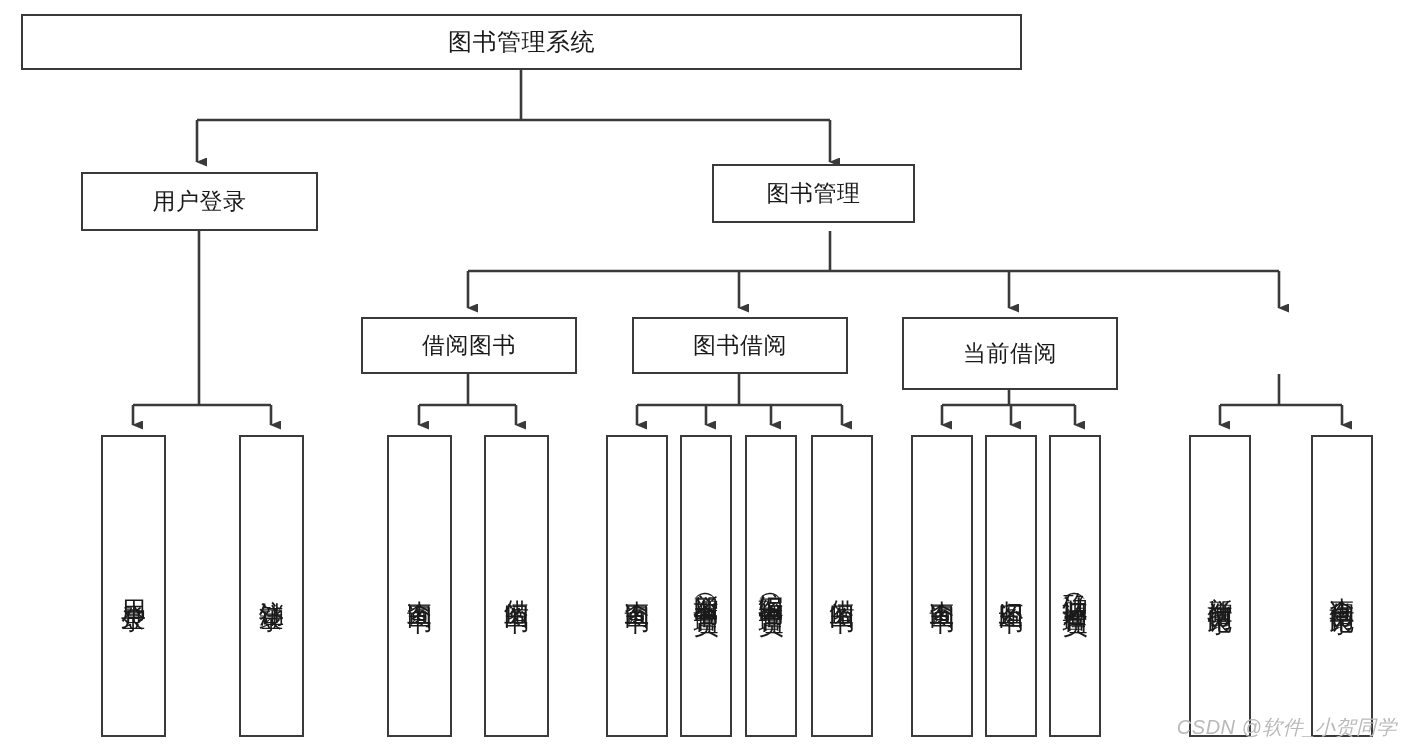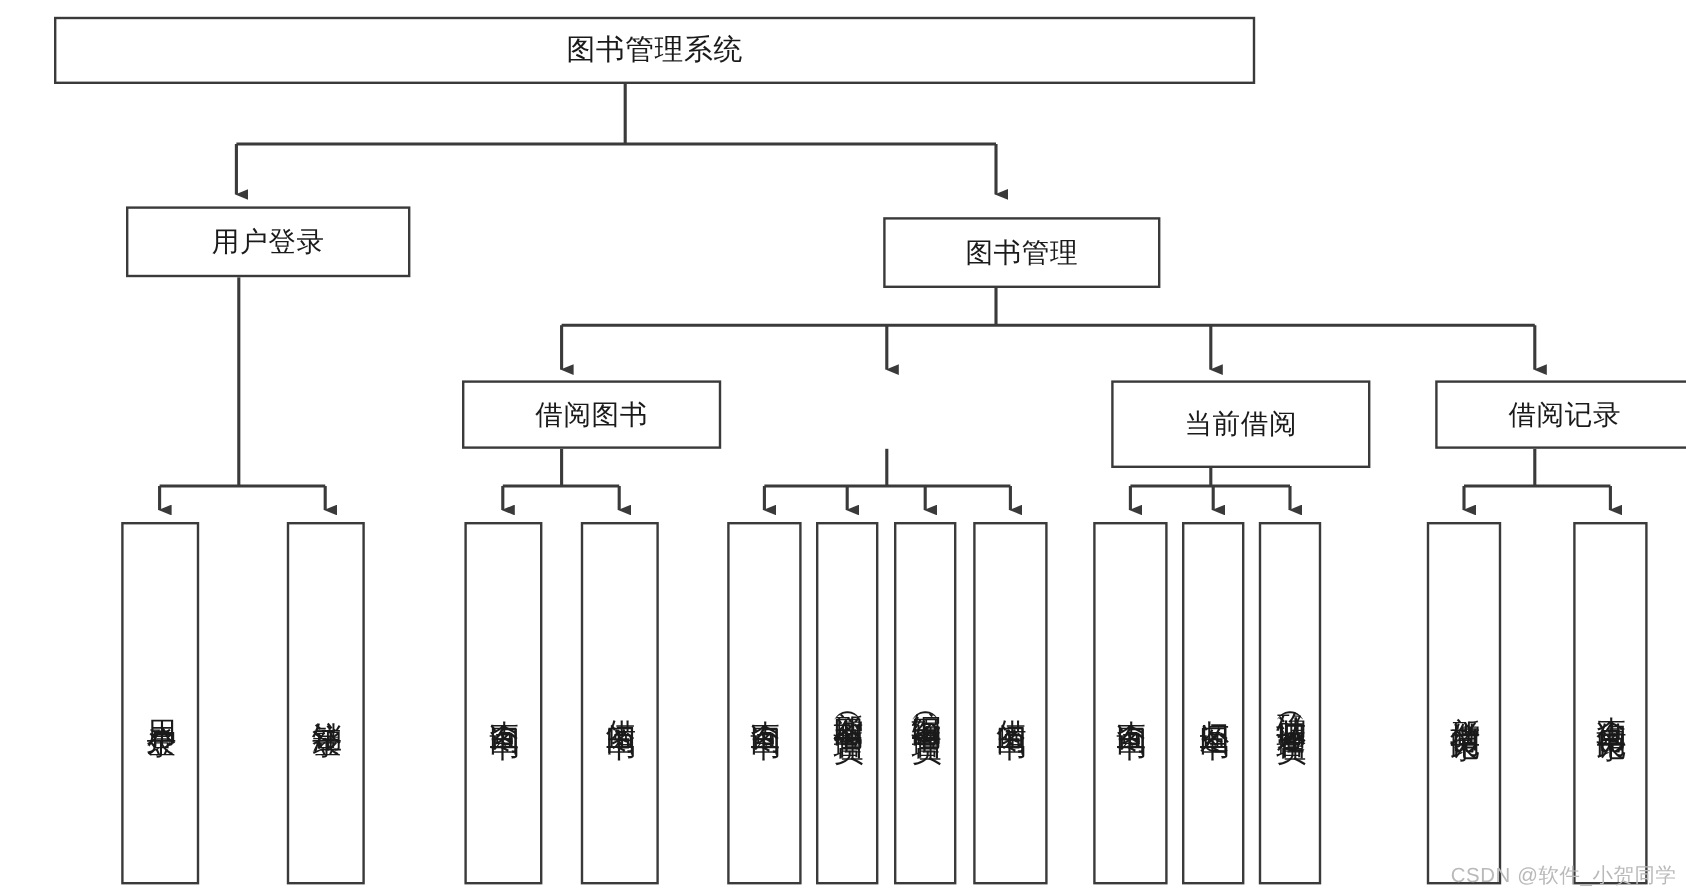--- a/index.html
+++ b/index.html
@@ -33,21 +33,20 @@
     border: 2px solid #3a3a3a;
     display: flex;
     align-items: center;
     justify-content: center;
     color: #1a1a1a;
   }
   .node.horiz {
     font-size: 23px;
     letter-spacing: 0.5px;
     line-height: 1.2;
-    margin-left: 24px;
   }
   .node.root {
     font-size: 24px;
   }
   .node.vert {
     writing-mode: vertical-rl;
     text-orientation: upright;
     font-size: 25px;
     line-height: 1.32;
     letter-spacing: 3px;
@@ -59,24 +58,25 @@
   .node.vert > span {
     writing-mode: vertical-rl;
     text-orientation: upright;
     display: block;
     max-height: 100%;
   }
   .watermark {
     position: absolute;
     right: 8px;
     bottom: 6px;
-    font-size: 17px;
+    font-size: 20px;
     color: #b9b9b9;
     white-space: nowrap;
     letter-spacing: 0.5px;
+    font-style: italic;
   }
 </style>
 </head>
 <body>
 
 <div id="canvas">
 
   <svg id="edges" viewBox="0 0 1405 747" width="1405" height="747" xmlns="http://www.w3.org/2000/svg">
     <defs>
       <marker id="arrowhead" markerWidth="9" markerHeight="11" refX="4.5" refY="10" orient="auto" markerUnits="userSpaceOnUse">
@@ -127,32 +127,32 @@
     </g>
   </svg>
 
   <div class="node horiz root" style="left:21px; top:14px; width:1001px; height:56px;">
     <span>图书管理系统</span>
   </div>
 
   <div class="node horiz" style="left:81px; top:172px; width:237px; height:59px;">
     <span>用户登录</span>
   </div>
-  <div class="node horiz" style="left:712px; top:181px; width:231px; height:59px;">
+  <div class="node horiz" style="left:712px; top:164px; width:203px; height:59px;">
     <span>图书管理</span>
   </div>
 
   <div class="node horiz" style="left:361px; top:317px; width:216px; height:57px;">
     <span>借阅图书</span>
   </div>
+  <div class="node horiz" style="left:632px; top:317px; width:216px; height:57px;">
+    <span>图书借阅</span>
+  </div>
   <div class="node horiz" style="left:902px; top:317px; width:216px; height:73px;">
     <span>当前借阅</span>
-  </div>
-  <div class="node horiz" style="left:1172px; top:317px; width:216px; height:57px;">
-    <span>借阅记录</span>
   </div>
 
   <div class="node vert" style="left:101px; top:435px; width:65px; height:302px;">
     <span>用户登录</span>
   </div>
   <div class="node vert" style="left:239px; top:435px; width:65px; height:302px;">
     <span>注销登录</span>
   </div>
 
   <div class="node vert" style="left:387px; top:435px; width:65px; height:302px;">

